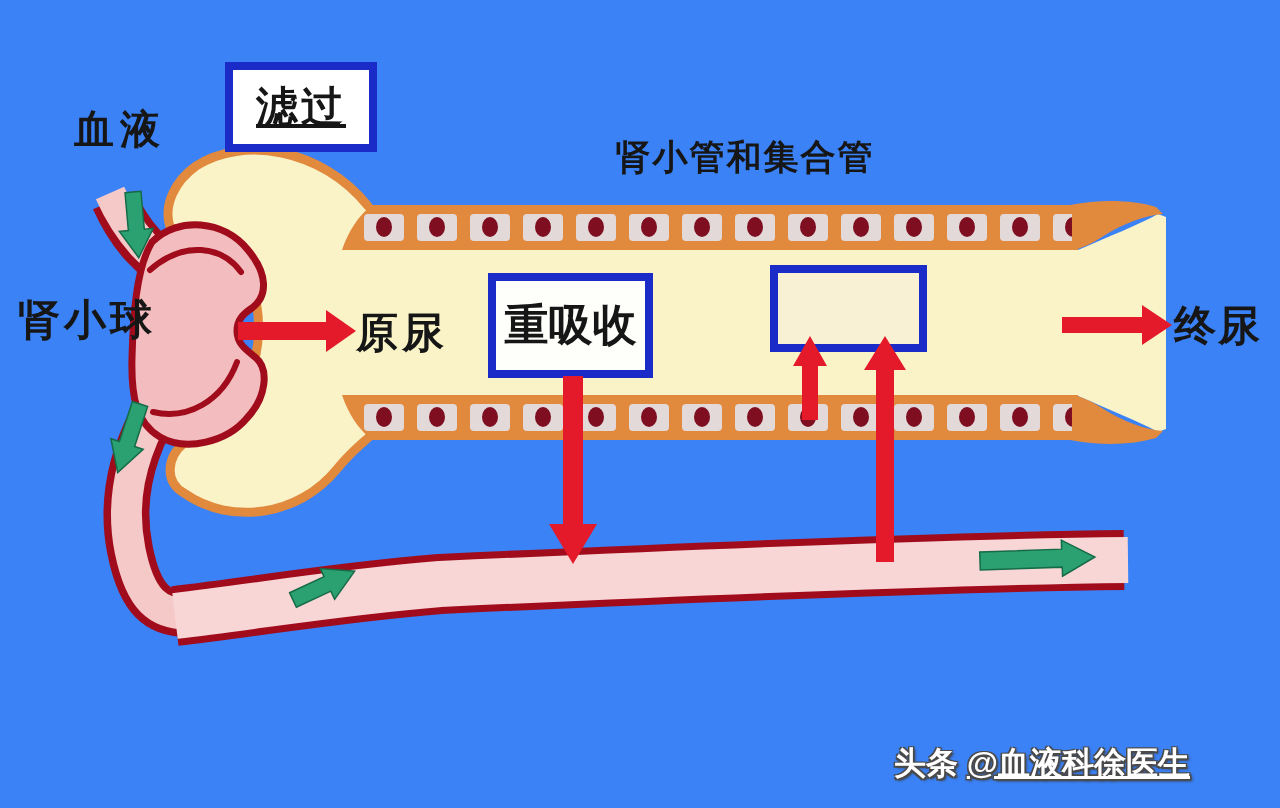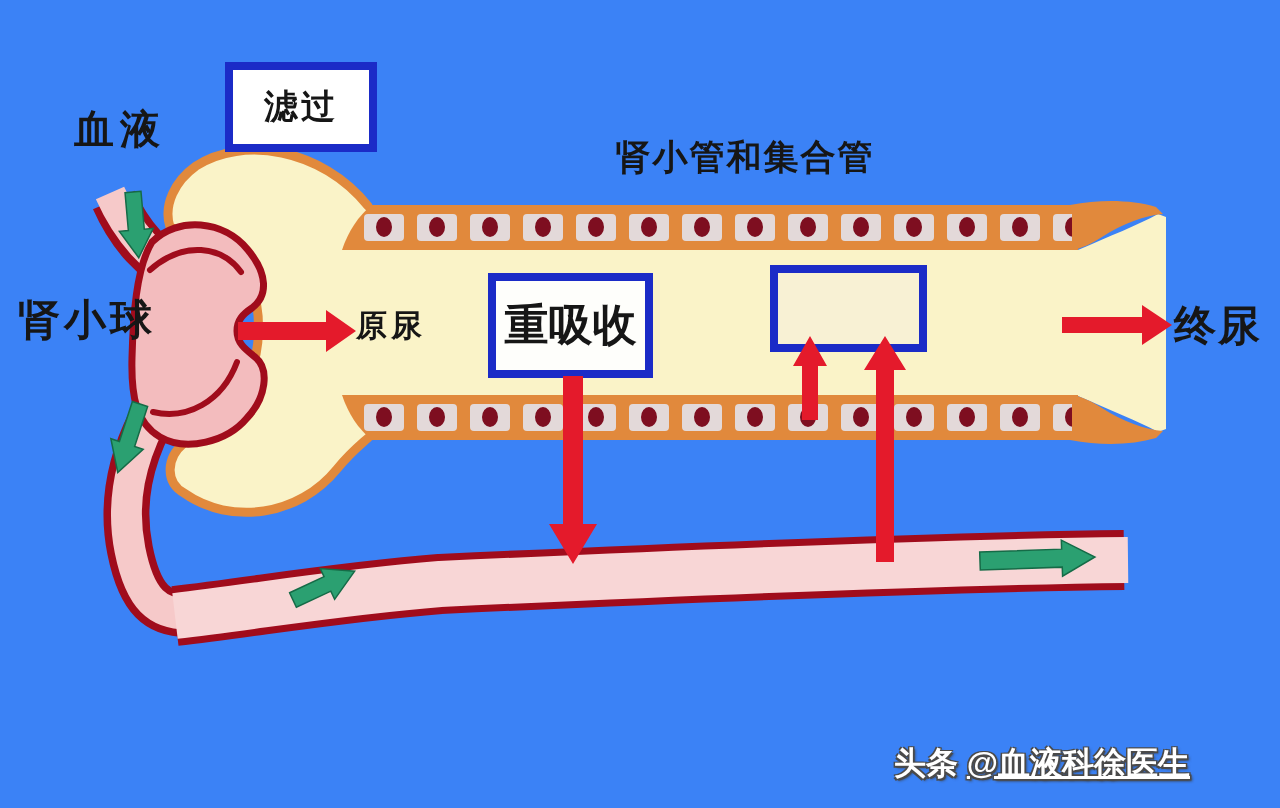--- a/index.html
+++ b/index.html
@@ -132,27 +132,27 @@
     <g transform="translate(810,420) rotate(-90)">
       <path d="M0,-8 L54,-8 L54,-17 L84,0 L54,17 L54,8 L0,8 Z" fill="#e41a2b"></path>
     </g>
     <g transform="translate(885,562) rotate(-90)">
       <path d="M0,-9 L192,-9 L192,-21 L226,0 L192,21 L192,9 L0,9 Z" fill="#e41a2b"></path>
     </g>
   </svg>
 
   <div class="lbl" style="left:74px;top:102px;font-size:40px;letter-spacing:6px;">血液</div>
 
-  <div class="boxlbl" style="left:229px;top:66px;width:144px;height:82px;font-size:34px;letter-spacing:3px;">滤过</div>
+  <div class="boxlbl" style="left:229px;top:66px;width:144px;height:82px;font-size:42px;letter-spacing:3px;text-decoration:underline;">滤过</div>
 
   <div class="lbl centered" style="left:550px;top:130px;width:390px;height:54px;font-size:35px;letter-spacing:2px;">肾小管和集合管</div>
 
   <div class="lbl" style="left:18px;top:292px;font-size:42px;letter-spacing:4px;">肾小球</div>
 
-  <div class="lbl" style="left:356px;top:305px;font-size:31px;letter-spacing:4px;">原尿</div>
+  <div class="lbl" style="left:356px;top:305px;font-size:42px;letter-spacing:4px;">原尿</div>
 
   <div class="boxlbl" style="left:492px;top:277px;width:157px;height:97px;font-size:44px;">重吸收</div>
 
 
   <div class="lbl" style="left:1174px;top:298px;font-size:42px;letter-spacing:2px;">终尿</div>
 
 
   <div class="watermark" style="left:860px;top:742px;width:330px;font-size:32px;">
     <span>头条 </span><span class="handle">@血液科徐医生</span>
   </div>

